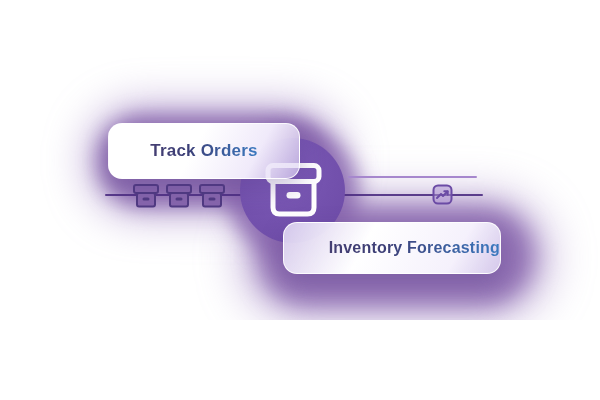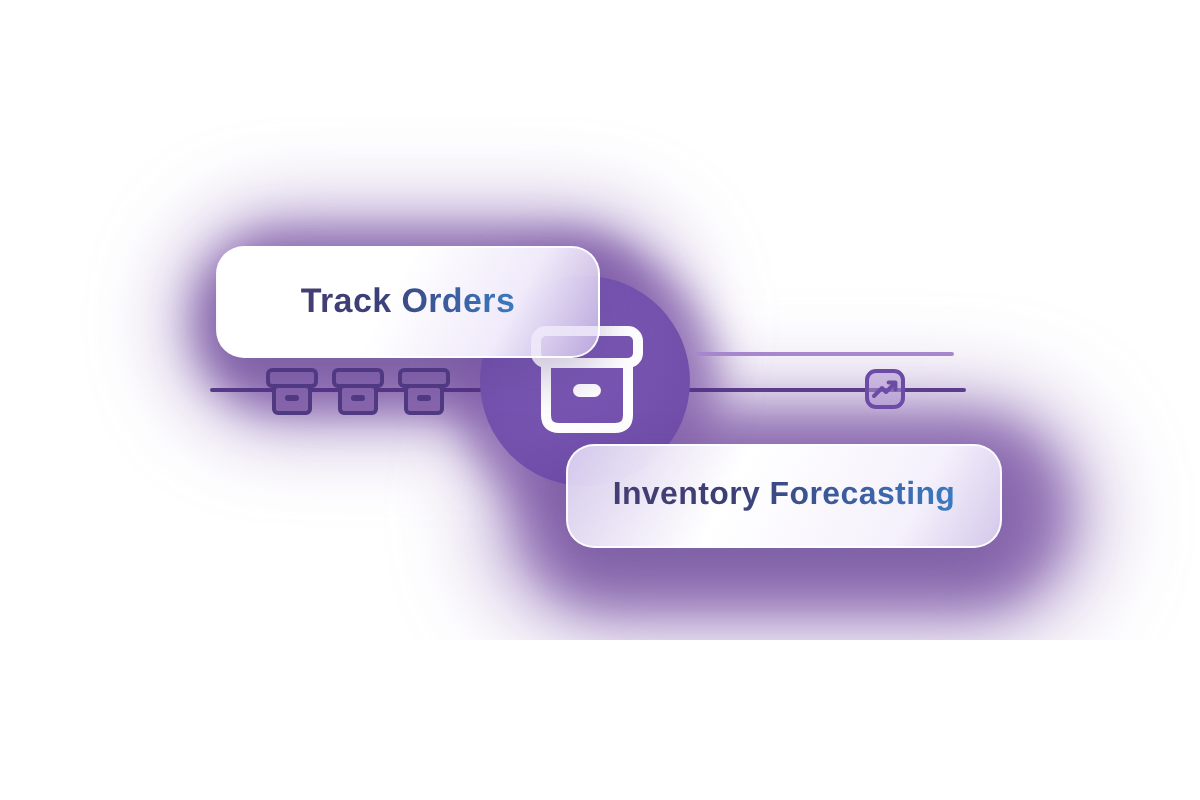--- a/index.html
+++ b/index.html
@@ -45,20 +45,21 @@
     border:1px solid rgba(255,255,255,0.9);
     box-shadow:0 10px 24px rgba(84,56,134,0.30);
   }
   .card-track{
     left:108px;top:123px;width:190px;height:54px;
     background:linear-gradient(118deg,#ffffff 0%,#ffffff 45%,#f0eafa 75%,rgba(219,208,241,0.65) 100%);
   }
   .card-inv{
     left:283px;top:222px;width:216px;height:50px;
     background:linear-gradient(118deg,rgba(228,220,246,0.85) 0%,#ffffff 38%,#f5f1fc 78%,rgba(224,215,244,0.85) 100%);
+    justify-content:flex-end;
   }
   .card-label{
     font-weight:bold;letter-spacing:0.2px;white-space:nowrap;
     background:linear-gradient(90deg,#443e72 0%,#3c3f78 35%,#3b7ac0 100%);
     -webkit-background-clip:text;background-clip:text;color:transparent;
   }
   .card-track .card-label{font-size:17px;}
   .card-inv .card-label{font-size:16px;}
 </style>
 </head>

